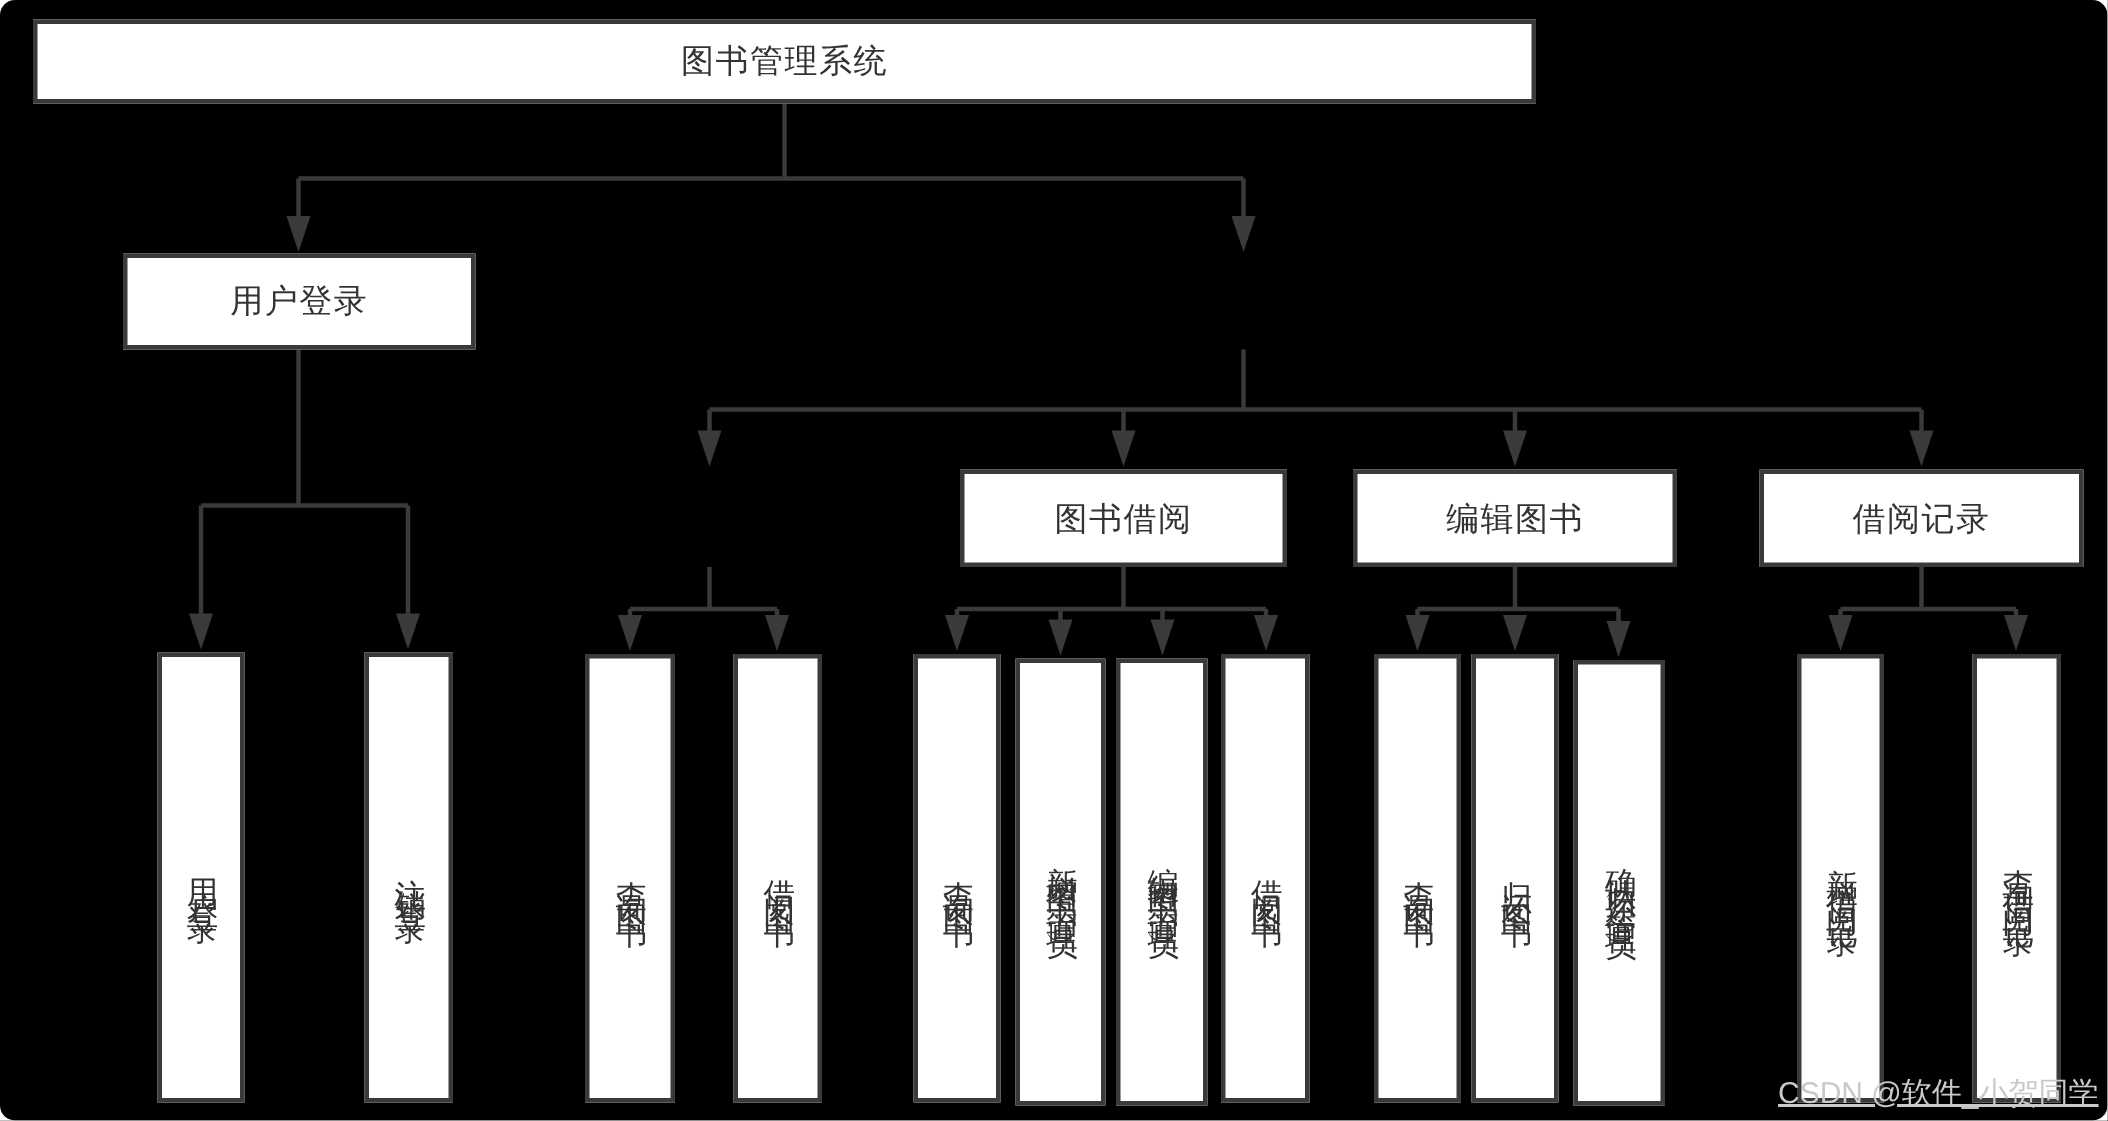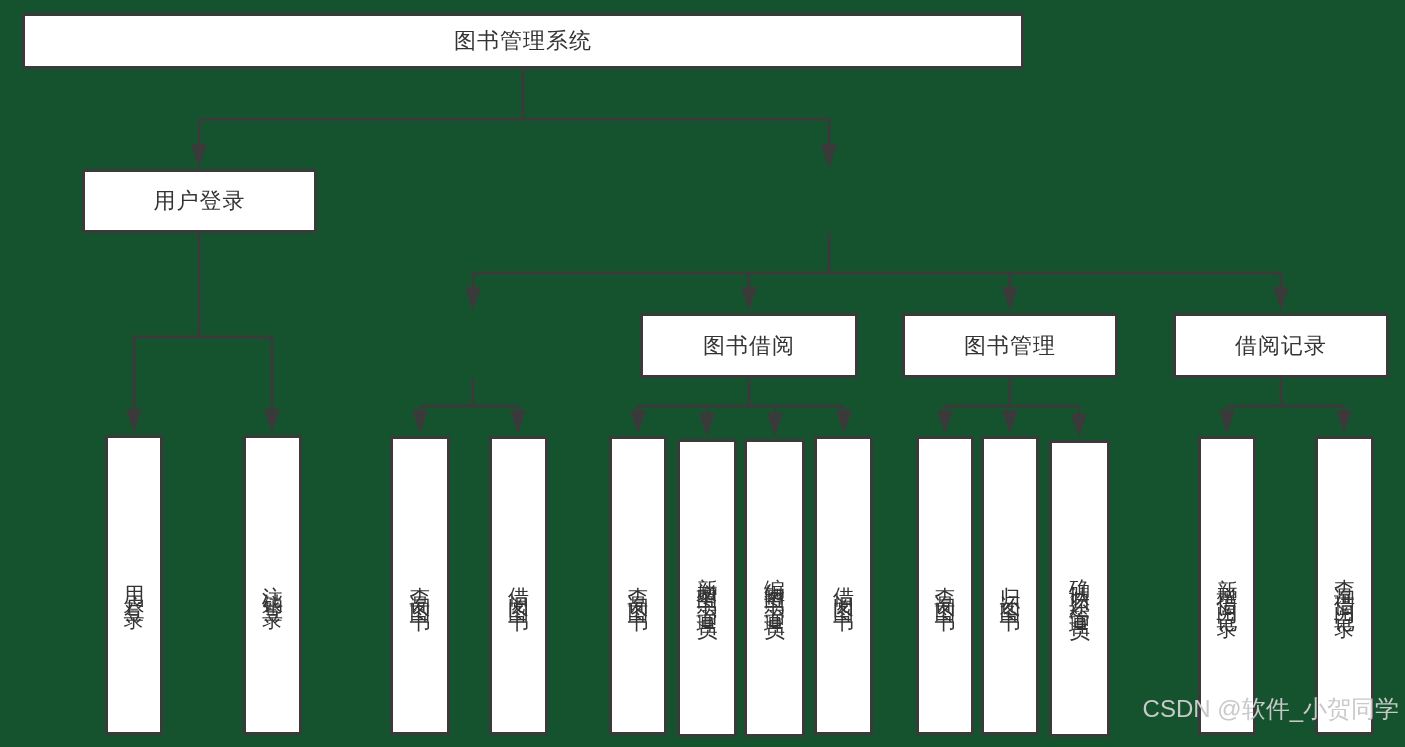--- a/index.html
+++ b/index.html
@@ -5,22 +5,23 @@
   html, body {
     margin: 0;
     padding: 0;
     background: #ffffff;
     font-family: "Liberation Sans", sans-serif;
   }
   .canvas {
     position: relative;
     width: 1405px;
     height: 747px;
-    background: #14532d;
+    background: #000000;
     overflow: hidden;
+    border-radius: 10px;
   }
   .wires {
     position: absolute;
     left: 0;
     top: 0;
     width: 1405px;
     height: 747px;
     pointer-events: none;
   }
   .box {
@@ -45,25 +46,26 @@
     font-size: 21px;
     line-height: 1.15;
     letter-spacing: 8px;
     color: #333333;
     white-space: nowrap;
   }
   .vlabel.tight { letter-spacing: 6px; }
   .watermark {
     position: absolute;
     right: 6px;
-    bottom: 22px;
-    font-size: 24px;
+    bottom: 5px;
+    font-size: 20px;
     color: #c9c9c9;
     z-index: 6;
     white-space: nowrap;
+    text-decoration: underline;
   }
 </style>
 </head>
 <body>
 
 <div class="canvas">
 
   <svg class="wires" viewBox="0 0 1405 747" xmlns="http://www.w3.org/2000/svg">
     <g stroke="#3a3a3a" stroke-width="3" fill="none">
       <path d="M523 69 V119 M199 119 H829 M199 119 V148 M829 119 V148"></path>
@@ -112,21 +114,21 @@
   </div>
 
   <div class="box" style="left:82px;top:169px;width:235px;height:64px">
     <span class="hlabel">用户登录</span>
   </div>
 
   <div class="box" style="left:640px;top:313px;width:218px;height:65px">
     <span class="hlabel">图书借阅</span>
   </div>
   <div class="box" style="left:902px;top:313px;width:216px;height:65px">
-    <span class="hlabel">图书管理</span>
+    <span class="hlabel">编辑图书</span>
   </div>
   <div class="box" style="left:1173px;top:313px;width:216px;height:65px">
     <span class="hlabel">借阅记录</span>
   </div>
 
   <div class="box" style="left:105px;top:435px;width:58px;height:300px">
     <span class="vlabel">用户登录</span>
   </div>
   <div class="box" style="left:243px;top:435px;width:59px;height:300px">
     <span class="vlabel">注销登录</span>

